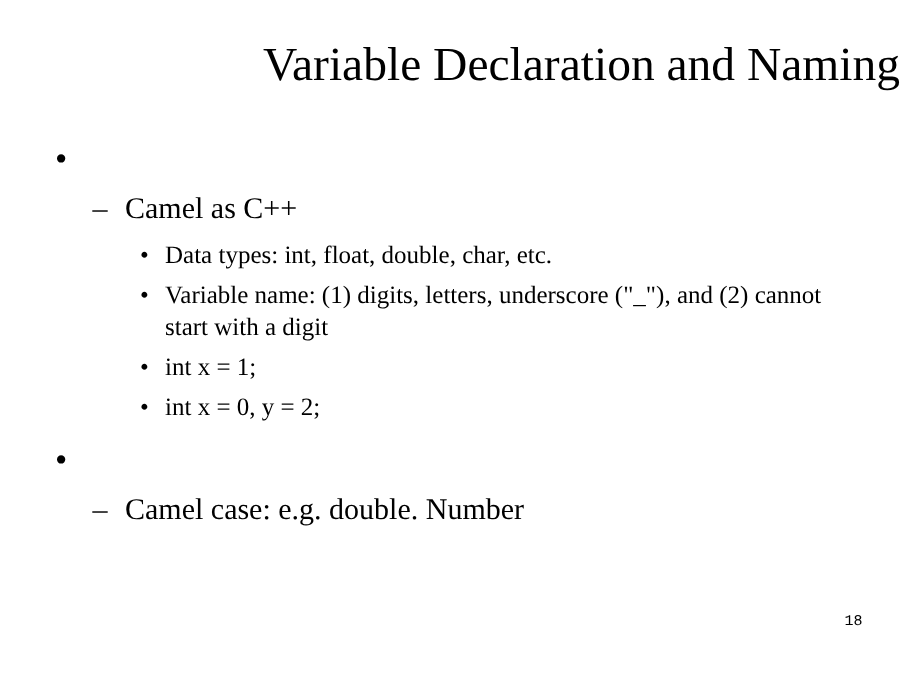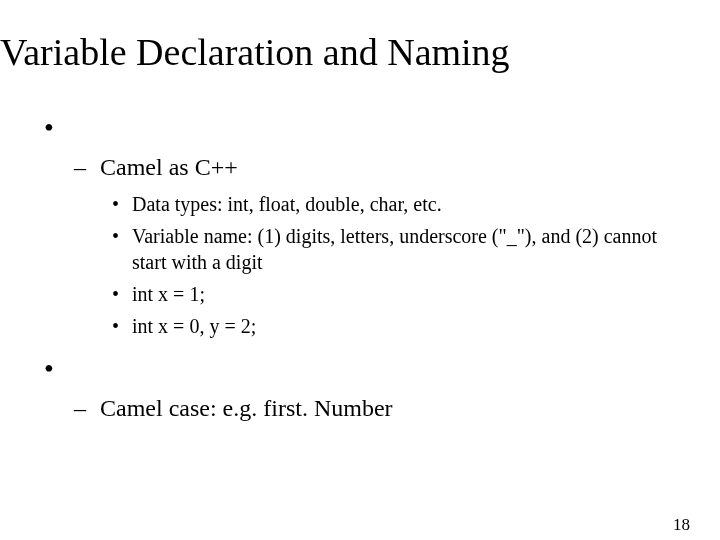--- a/index.html
+++ b/index.html
@@ -7,21 +7,21 @@
       width: 720px;
       height: 540px;
       background: #ffffff;
       font-family: "Times New Roman", Times, serif;
       color: #000000;
       position: relative;
       overflow: hidden;
     }
     .title {
       font-size: 38px;
-      text-align: left;
+      text-align: right;
       padding-top: 30px;
       margin-bottom: 38px;
       font-weight: normal;
     }
     .content {
       padding-left: 44px;
       padding-right: 30px;
     }
     .level1 {
       font-size: 28px;
@@ -46,24 +46,24 @@
       margin-bottom: 6px;
       display: flex;
       line-height: 1.3;
     }
     .level3 .bullet { width: 20px; flex-shrink: 0; }
     .level3 .txt { flex: 1; font-family: Liberation Serif, serif; }
     .block-top { margin-bottom: 8px; }
     .block-bottom { margin-top: 8px; }
     .page-number {
       position: absolute;
-      bottom: 5px;
+      bottom: 36px;
       right: 30px;
-      font-size: 17px;
-      font-family: Liberation Serif, serif;
+      font-size: 12px;
+      font-family: Liberation Mono, monospace;
     }
   </style>
 </head>
 <body>
 
 <h1 class="title">Variable Declaration and Naming</h1>
 
 <div class="content">
 
   <div class="block-top">
@@ -93,19 +93,19 @@
       </div>
     </div>
   </div>
 
   <div class="block-bottom">
     <div class="level1">
       <span class="bullet">•</span>
     </div>
     <div class="level2">
       <span class="bullet">–</span>
-      <span>Camel case: e.g. first. Number</span>
+      <span>Camel case: e.g. double. Number</span>
     </div>
   </div>
 
 </div>
 
 <div class="page-number">18</div>
 
 </body></html>

